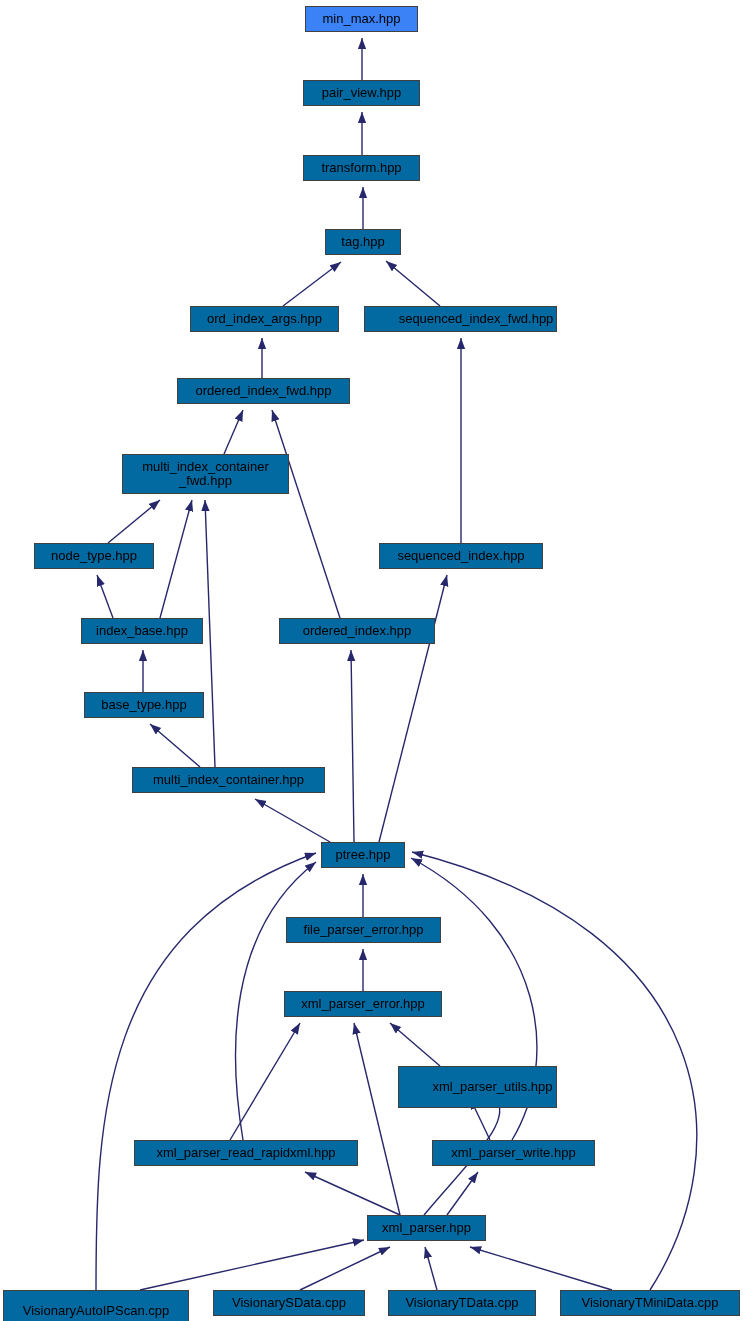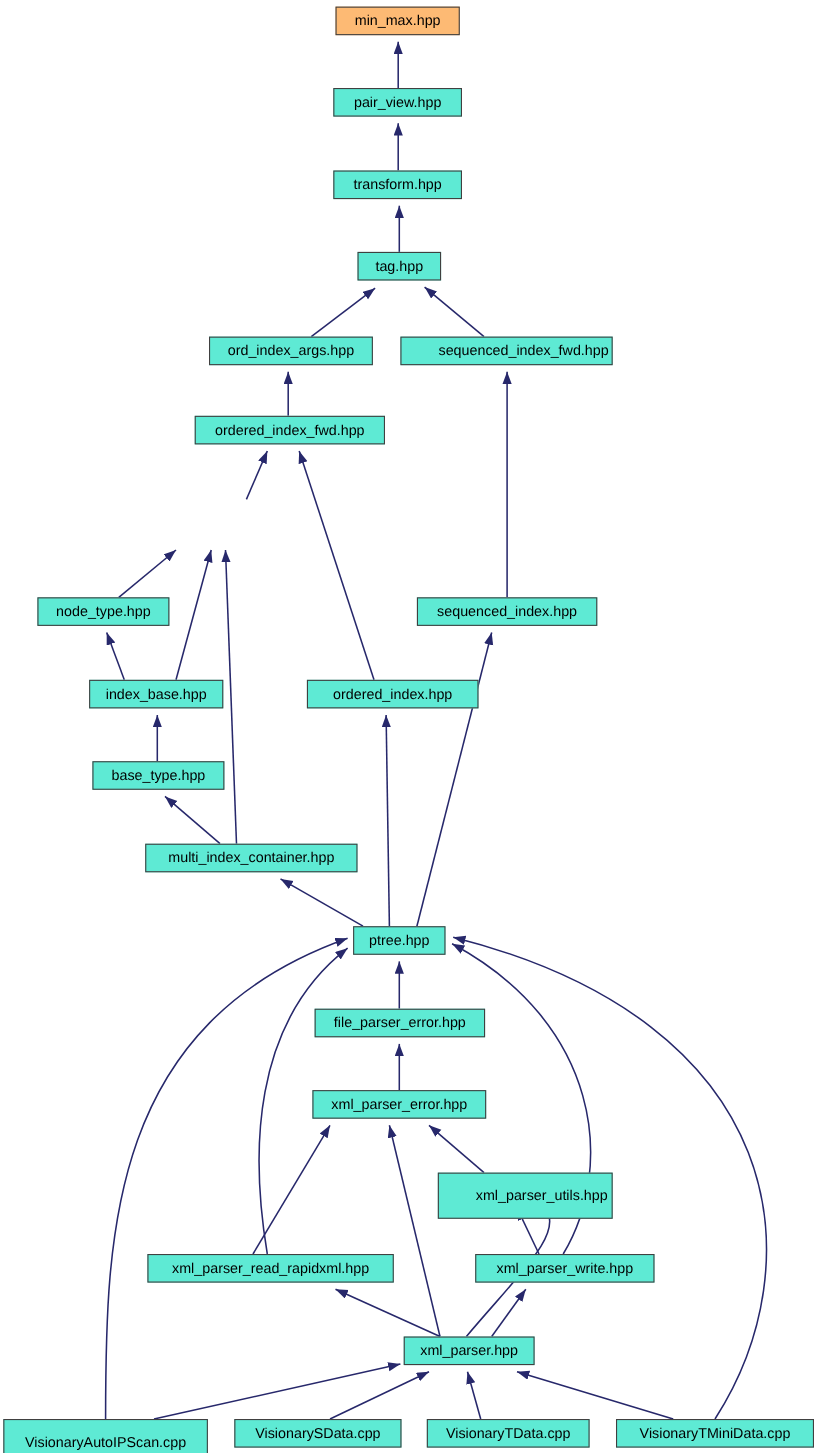--- a/index.html
+++ b/index.html
@@ -26,33 +26,33 @@
     position: absolute;
     left: 0;
     top: 0;
     width: 743px;
     height: 1321px;
   }
   .graph-node {
     position: absolute;
     box-sizing: border-box;
     border: 1px solid #404040;
-    background: #5eead4;
+    background: #0369a1;
     color: #000000;
     font-size: 13px;
     line-height: 1.08;
     display: flex;
     align-items: center;
     justify-content: center;
     text-align: center;
     white-space: pre;
     letter-spacing: 0px;
   }
   .graph-node.highlight {
-    background: #fdba74;
+    background: #3b82f6;
   }
   .node-label {
     display: block;
     width: 100%;
     text-align: center;
     white-space: pre-line;
   }
 </style>
 </head>
 <body>
@@ -103,20 +103,22 @@
       </g>
   </svg>
   <div id="node-layer">
       <div class="graph-node highlight" style="left: 305px; top: 6px; width: 113px; height: 26px;"><span class="node-label">min_max.hpp</span></div>
       <div class="graph-node" style="left: 303px; top: 80px; width: 117px; height: 26px;"><span class="node-label">pair_view.hpp</span></div>
       <div class="graph-node" style="left: 303px; top: 155px; width: 117px; height: 26px;"><span class="node-label">transform.hpp</span></div>
       <div class="graph-node" style="left: 325px; top: 229px; width: 76px; height: 26px;"><span class="node-label">tag.hpp</span></div>
       <div class="graph-node" style="left: 190px; top: 306px; width: 149px; height: 26px;"><span class="node-label">ord_index_args.hpp</span></div>
       <div class="graph-node" style="left: 364px; top: 306px; width: 193px; height: 26px; padding-left: 31px;"><span class="node-label">sequenced_index_fwd.hpp</span></div>
       <div class="graph-node" style="left: 177px; top: 378px; width: 173px; height: 26px;"><span class="node-label">ordered_index_fwd.hpp</span></div>
+      <div class="graph-node" style="left: 122px; top: 454px; width: 167px; height: 40px;"><span class="node-label">multi_index_container
+_fwd.hpp</span></div>
       <div class="graph-node" style="left: 34px; top: 543px; width: 120px; height: 26px;"><span class="node-label">node_type.hpp</span></div>
       <div class="graph-node" style="left: 379px; top: 543px; width: 164px; height: 26px;"><span class="node-label">sequenced_index.hpp</span></div>
       <div class="graph-node" style="left: 81px; top: 618px; width: 122px; height: 26px; justify-content: center;"><span class="node-label">index_base.hpp</span></div>
       <div class="graph-node" style="left: 279px; top: 618px; width: 156px; height: 26px;"><span class="node-label">ordered_index.hpp</span></div>
       <div class="graph-node" style="left: 84px; top: 692px; width: 120px; height: 26px;"><span class="node-label">base_type.hpp</span></div>
       <div class="graph-node" style="left: 132px; top: 767px; width: 193px; height: 26px;"><span class="node-label">multi_index_container.hpp</span></div>
       <div class="graph-node" style="left: 321px; top: 842px; width: 84px; height: 26px;"><span class="node-label">ptree.hpp</span></div>
       <div class="graph-node" style="left: 286px; top: 917px; width: 155px; height: 26px;"><span class="node-label">file_parser_error.hpp</span></div>
       <div class="graph-node" style="left: 284px; top: 991px; width: 158px; height: 26px;"><span class="node-label">xml_parser_error.hpp</span></div>
       <div class="graph-node" style="left: 398px; top: 1066px; width: 159px; height: 42px; padding-left: 30px;"><span class="node-label">xml_parser_utils.hpp</span></div>

